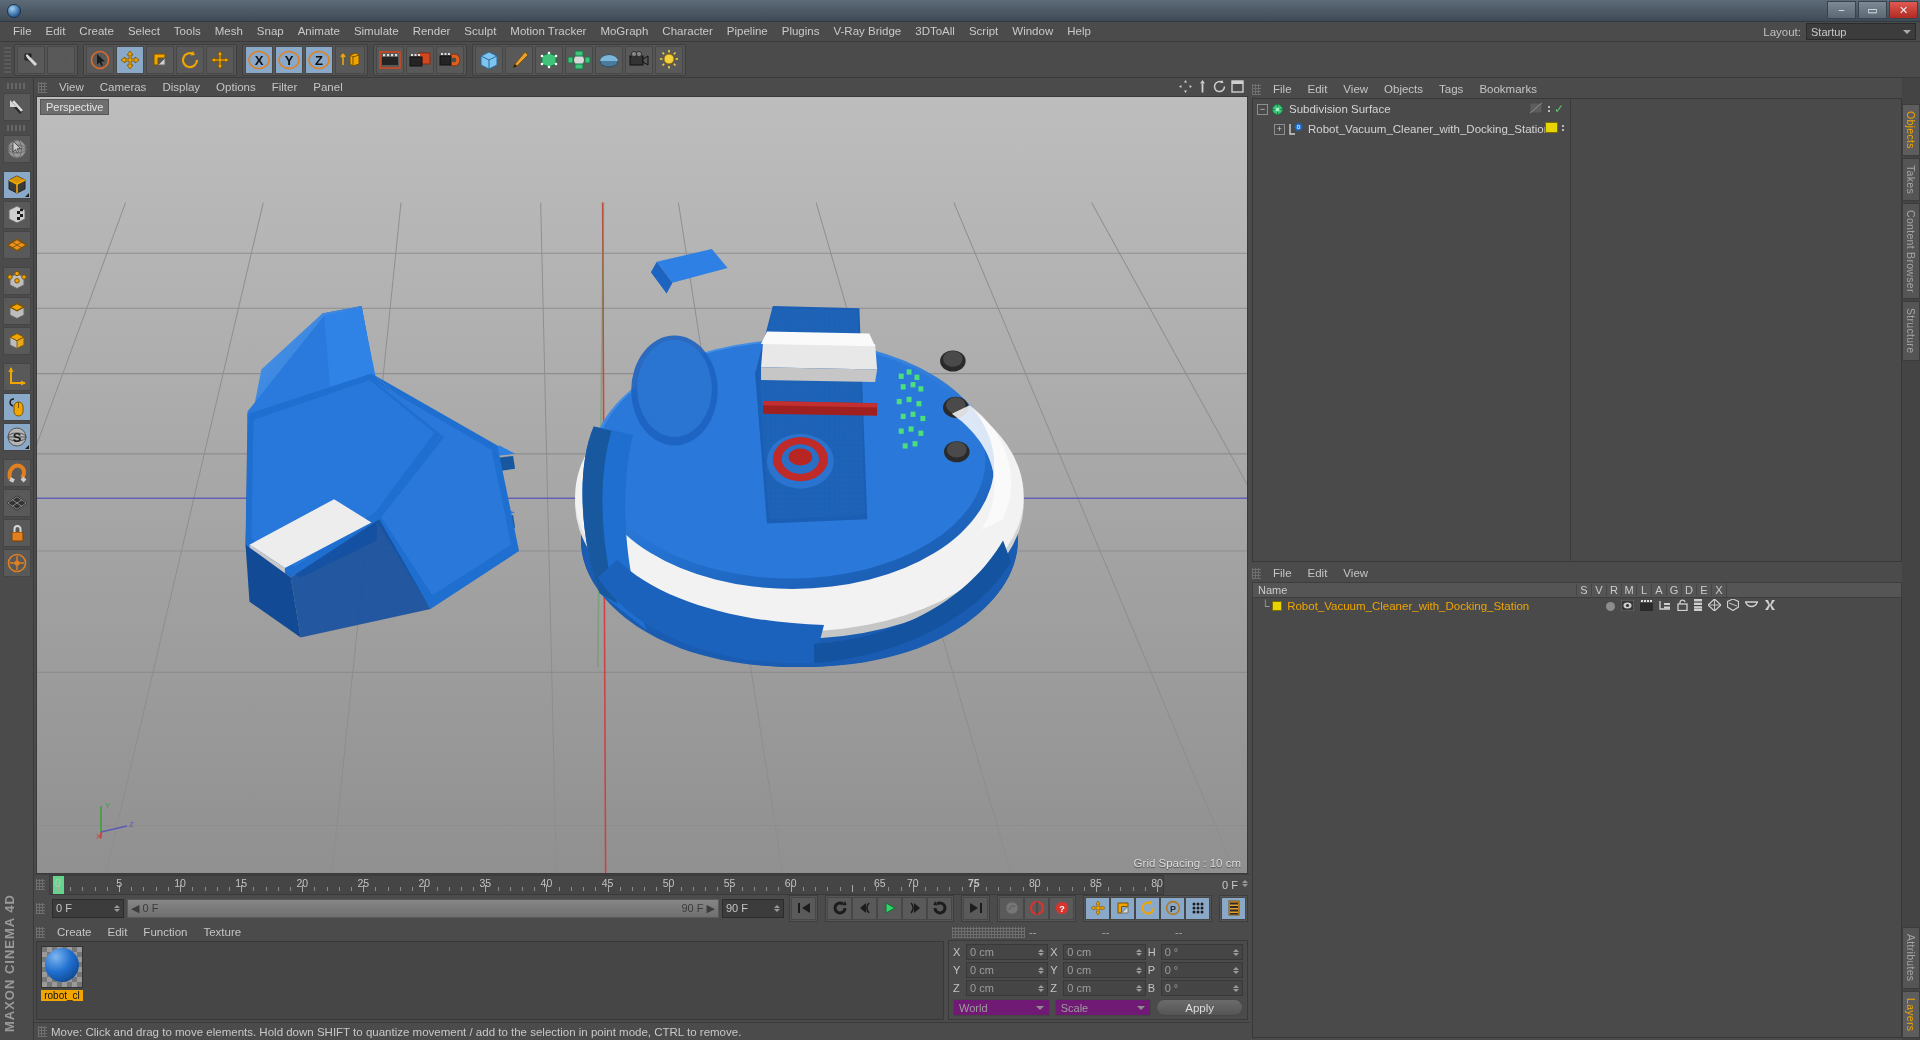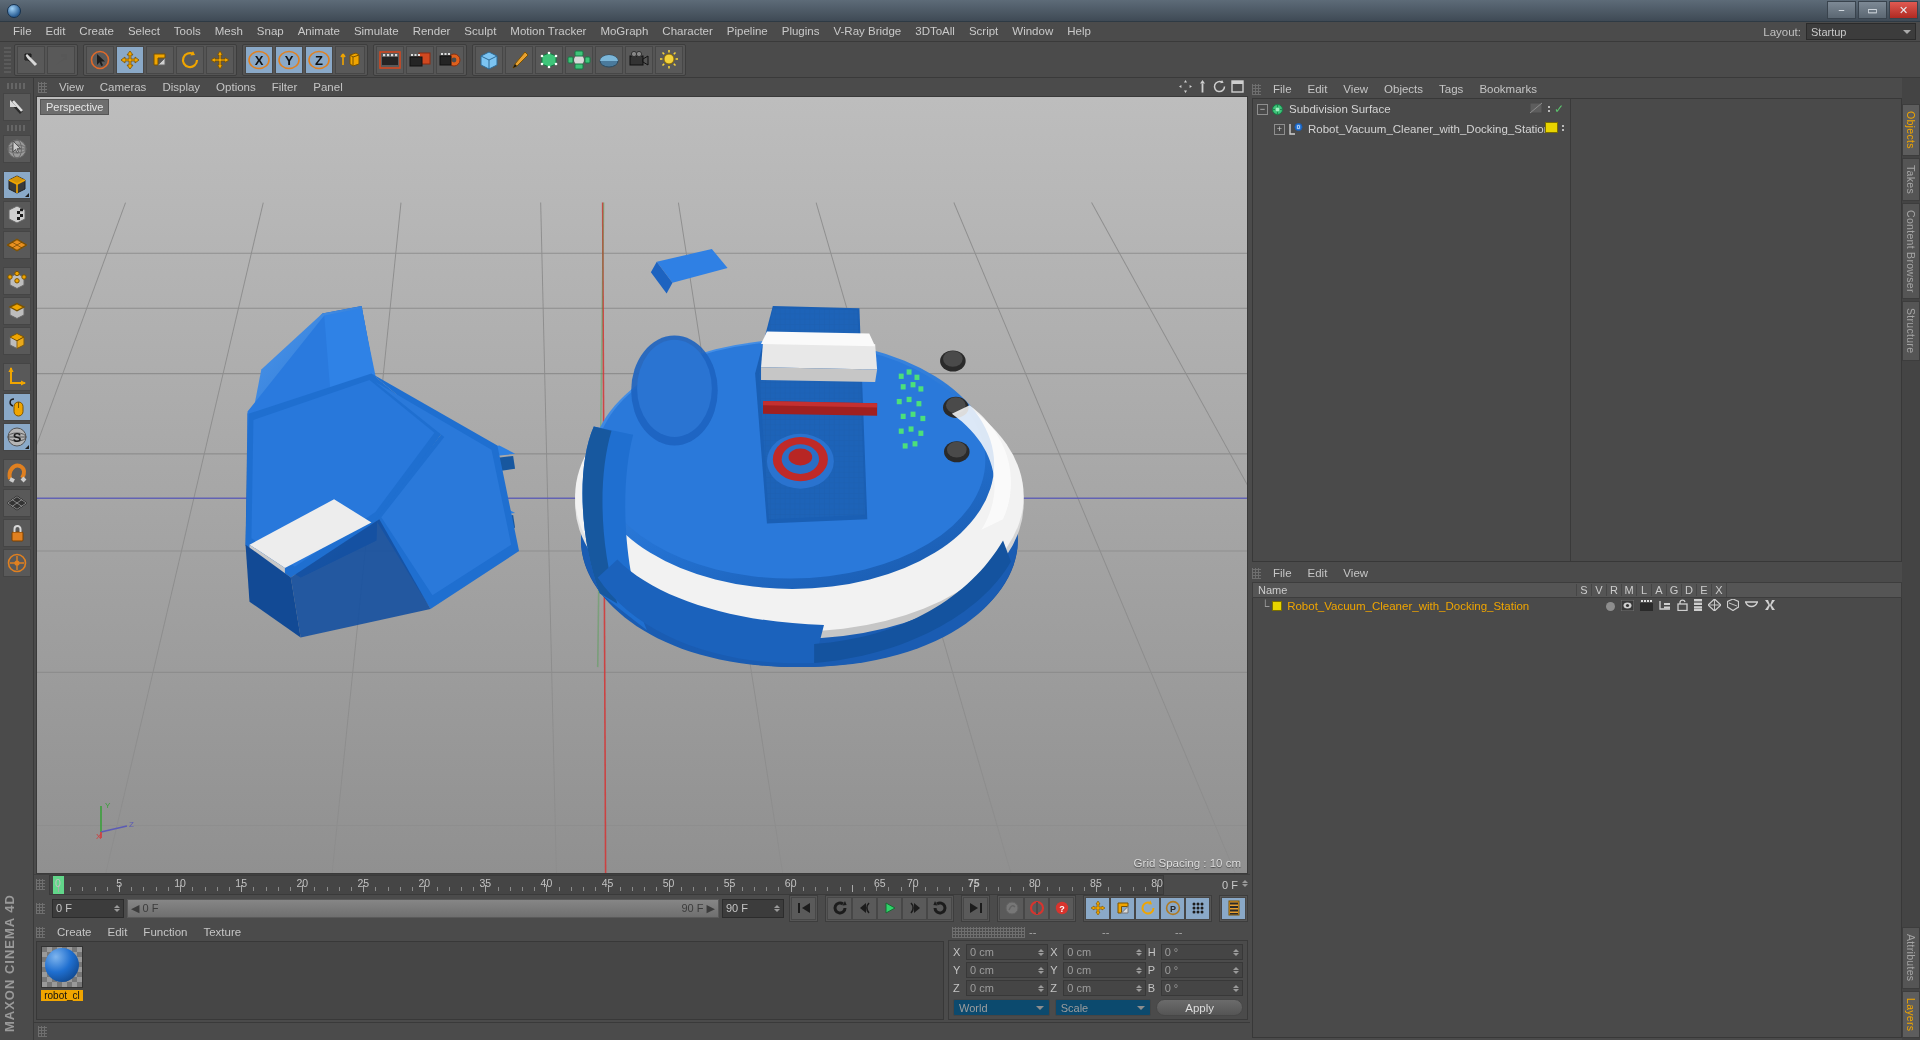--- a/index.html
+++ b/index.html
@@ -129,21 +129,21 @@
 
   #coordpanel { width:300px; margin:2px; display:flex; flex-direction:column; }
   #coordhdr { height:17px; display:flex; align-items:center; background:#4b4b4b; font-size:11px; color:#a8a8a8; }
   #coordhdr span { flex:1; text-align:left; }
   #coordbody { flex:1; background:#4b4b4b; border:1px solid #3a3a3a; padding:3px 4px; }
   .crow { display:flex; align-items:center; gap:2px; margin-bottom:2px; }
   .crow .ax { width:11px; font-size:11px; color:#c5c5c5; }
   .cfield { flex:1; height:16px; background:#454545; border:1px solid #383838; display:flex;
      align-items:center; padding:0 3px; color:#9d9d9d; font-size:11px; justify-content:space-between; }
   .cbtnrow { display:flex; gap:5px; margin-top:3px; align-items:center; }
-  .cdrop { flex:1; height:17px; background:#0c4a6e; border:1px solid #454545; border-radius:2px;
+  .cdrop { flex:1; height:17px; background:#701a75; border:1px solid #454545; border-radius:2px;
      display:flex; align-items:center; padding:0 5px; color:#9d9d9d; font-size:11px; justify-content:space-between; }
   #applybtn { flex:1; height:17px; background:linear-gradient(#6b6b6b,#555); border:1px solid #474747;
      border-radius:9px; display:flex; align-items:center; justify-content:center; color:#ddd; font-size:11.5px; }
 
   
   #statusbar { height:18px; background:#4b4b4b; display:flex; align-items:center;
      padding-left:4px; border-top:1px solid #3a3a3a; font-size:11.5px; color:#c8c8c8; }
 
   
   #rightpanel { width:652px; background:#4b4b4b; display:flex; flex-direction:column; }
@@ -1146,20 +1146,21 @@
                 <span style="border-left:4px solid transparent;border-right:4px solid transparent;border-top:4px solid #8d8d8d;"></span>
               </span>
             <span id="applybtn">Apply</span>
           </div>
         </div>
       </div>
     </div>
 
     <div id="statusbar">
       <span class="dots"></span>
+      <span>Move: Click and drag to move elements. Hold down SHIFT to quantize movement / add to the selection in point mode, CTRL to remove.</span>
     </div>
   </div>
 
   <div id="rightpanel">
 
     <div id="omgr">
       <div id="ommenu">
         <div class="dots"></div>
         <div id="ommenu-items" style="display:flex;">
             <div class="om">File</div>

